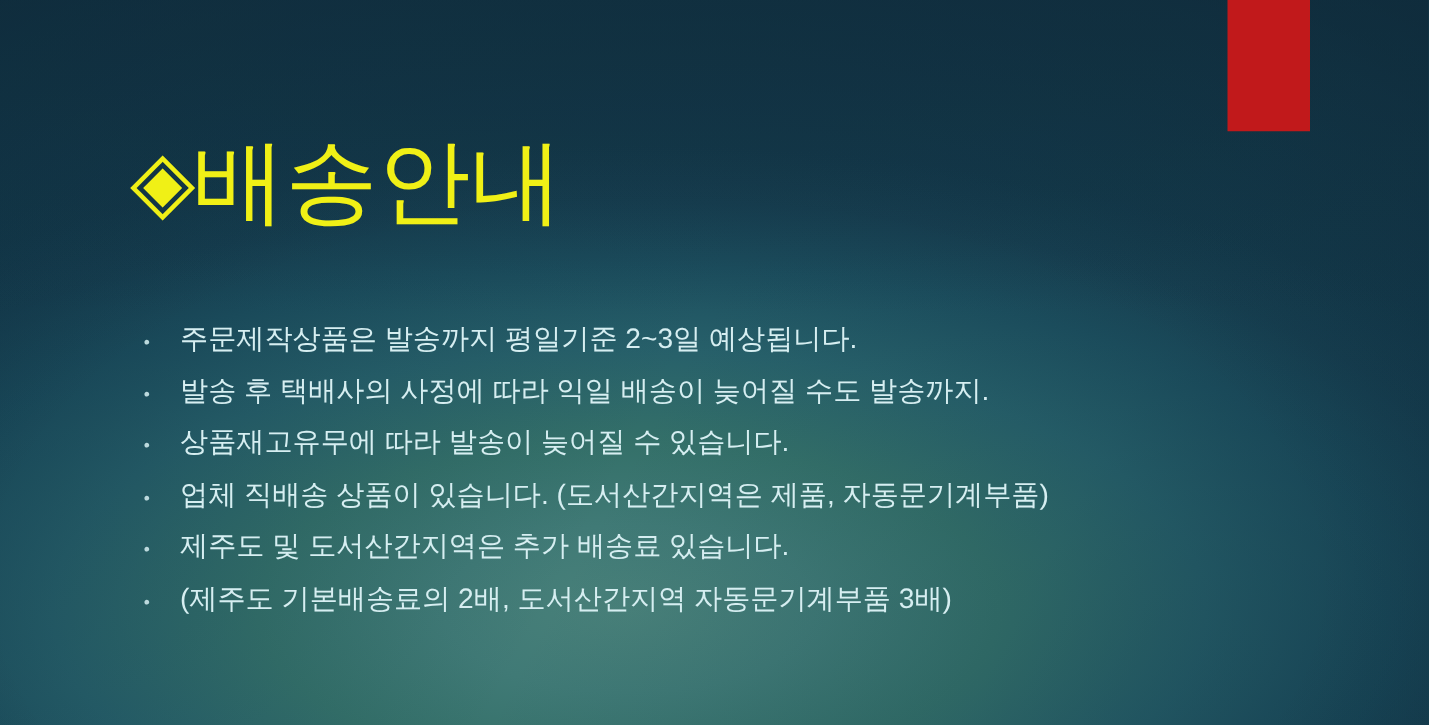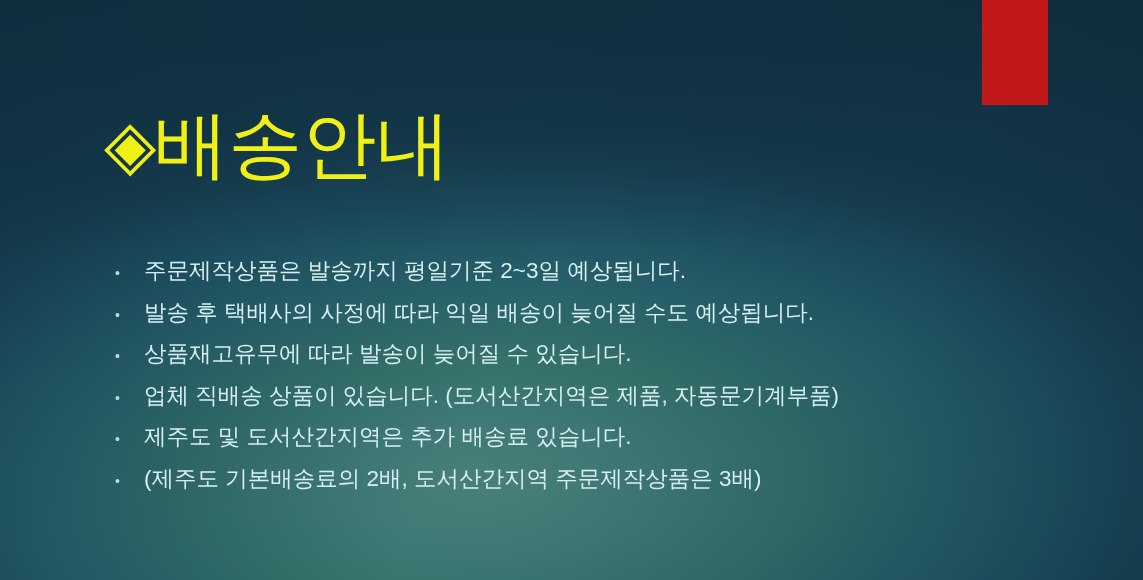--- a/index.html
+++ b/index.html
@@ -140,38 +140,38 @@
 
   <div id="bullets">
 
     <div class="bullet-row">
       <span class="bullet-marker">•</span>
       <span class="bullet-text">주문제작상품은 발송까지 평일기준 2~3일 예상됩니다.</span>
     </div>
 
     <div class="bullet-row">
       <span class="bullet-marker">•</span>
-      <span class="bullet-text">발송 후 택배사의 사정에 따라 익일 배송이 늦어질 수도 예상됩니다.</span>
+      <span class="bullet-text">발송 후 택배사의 사정에 따라 익일 배송이 늦어질 수도 발송까지.</span>
     </div>
 
     <div class="bullet-row">
       <span class="bullet-marker">•</span>
       <span class="bullet-text">상품재고유무에 따라 발송이 늦어질 수 있습니다.</span>
     </div>
 
     <div class="bullet-row">
       <span class="bullet-marker">•</span>
       <span class="bullet-text">업체 직배송 상품이 있습니다. (도서산간지역은 제품, 자동문기계부품)</span>
     </div>
 
     <div class="bullet-row">
       <span class="bullet-marker">•</span>
       <span class="bullet-text">제주도 및 도서산간지역은 추가 배송료 있습니다.</span>
     </div>
 
     <div class="bullet-row">
       <span class="bullet-marker">•</span>
-      <span class="bullet-text">(제주도 기본배송료의 2배, 도서산간지역 주문제작상품은 3배)</span>
+      <span class="bullet-text">(제주도 기본배송료의 2배, 도서산간지역 자동문기계부품 3배)</span>
     </div>
 
   </div>
 
 </div>
 
 </body></html>

